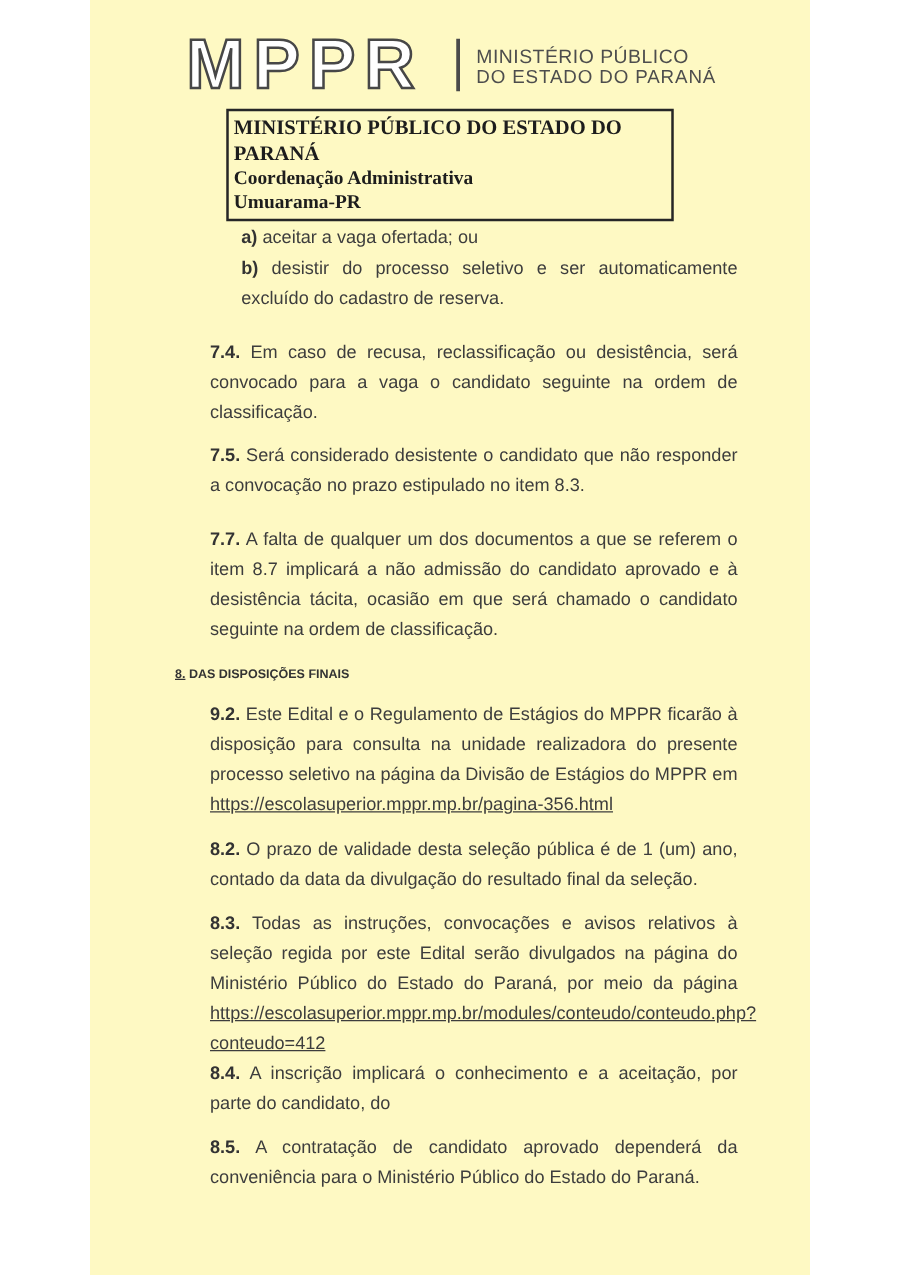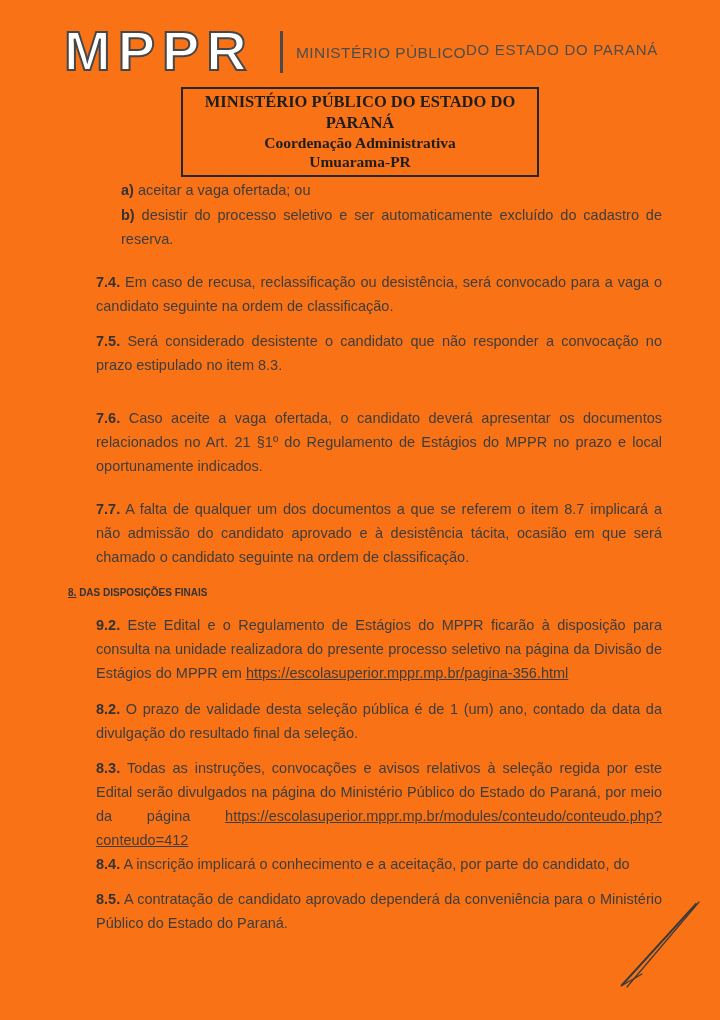--- a/index.html
+++ b/index.html
@@ -1,23 +1,23 @@
 <!DOCTYPE html>
 <html><head>
 <meta charset="utf-8">
 <style>
   html, body { margin: 0; padding: 0; }
   body { background: #ffffff; font-family: "Liberation Sans", sans-serif; }
 
   .page {
     position: relative;
-    width: 720px;
+    width: 576px;
     height: 1020px;
     margin: 0 auto;
-    background: #f97316;
+    background: #fef9c3;
     overflow: hidden;
     color: #3d3d3d;
   }
 
   
   .logo-row {
     display: flex;
     align-items: center;
     justify-content: center;
     gap: 13px;
@@ -26,29 +26,28 @@
   .logo-mark-text {
     font-family: "Liberation Sans", sans-serif;
     font-size: 56px;
     font-weight: bold;
     letter-spacing: 7px;
     fill: #ffffff;
     stroke: #474747;
     stroke-width: 2px;
   }
   .logo-divider { width: 3px; height: 42px; background: #4a4a4a; }
-  .logo-wordmark { display: flex; flex-direction: row; justify-content: center; color: #4d4d4d; }
+  .logo-wordmark { display: flex; flex-direction: column; justify-content: center; color: #4d4d4d; }
   .wm1 { font-size: 15.5px; letter-spacing: 0.4px; line-height: 19px; }
   .wm2 { font-size: 15px; letter-spacing: 0.7px; line-height: 14px; }
 
   .org-box {
     width: 358px;
     margin: 7px auto 0;
     border: 2px solid #262626;
-    text-align: center;
     font-family: "Liberation Serif", serif;
     font-weight: bold;
     color: #1d1d1d;
     padding: 2px 4px 4px;
     box-sizing: border-box;
   }
   .box-l1 { font-size: 16.5px; line-height: 21px; }
   .box-l2 { font-size: 15.5px; line-height: 19px; }
   .box-l3 { font-size: 15.5px; line-height: 19px; }
 
@@ -123,24 +122,20 @@
     <p class="para mt-xl">
       <span class="pnum">7.4.</span>
       <span>Em caso de recusa, reclassificação ou desistência, será convocado para a vaga o candidato seguinte na ordem de classificação.</span>
     </p>
 
     <p class="para mt-md">
       <span class="pnum">7.5.</span>
       <span>Será considerado desistente o candidato que não responder a convocação no prazo estipulado no item 8.3.</span>
     </p>
 
-    <p class="para mt-xxl">
-      <span class="pnum">7.6.</span>
-      <span>Caso aceite a vaga ofertada, o candidato deverá apresentar os documentos relacionados no Art. 21 §1º do Regulamento de Estágios do MPPR no prazo e local oportunamente indicados.</span>
-    </p>
 
     <p class="para mt-xl">
       <span class="pnum">7.7.</span>
       <span>A falta de qualquer um dos documentos a que se referem o item 8.7 implicará a não admissão do candidato aprovado e à desistência tácita, ocasião em que será chamado o candidato seguinte na ordem de classificação.</span>
     </p>
 
     <h2 class="section-heading">
       <span class="u">8.</span>
       <span>DAS DISPOSIÇÕES FINAIS</span>
     </h2>

